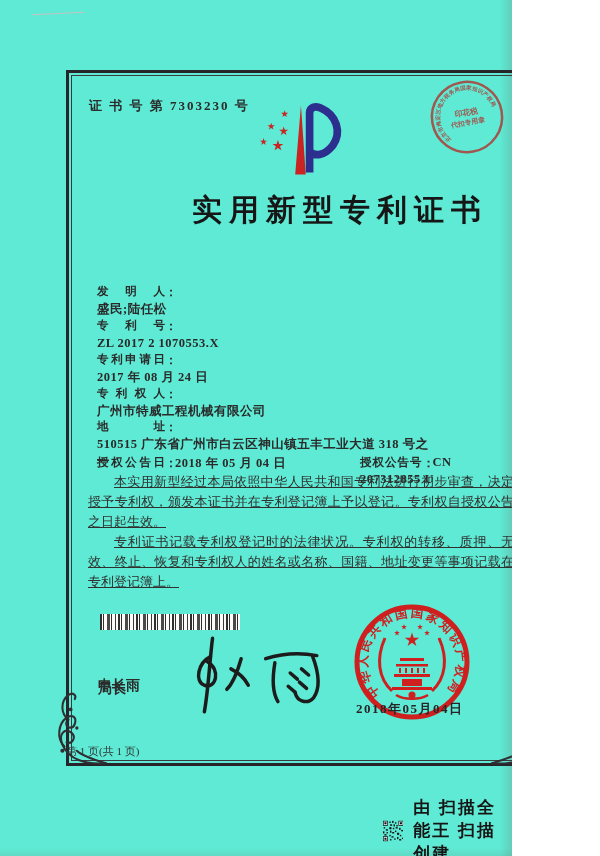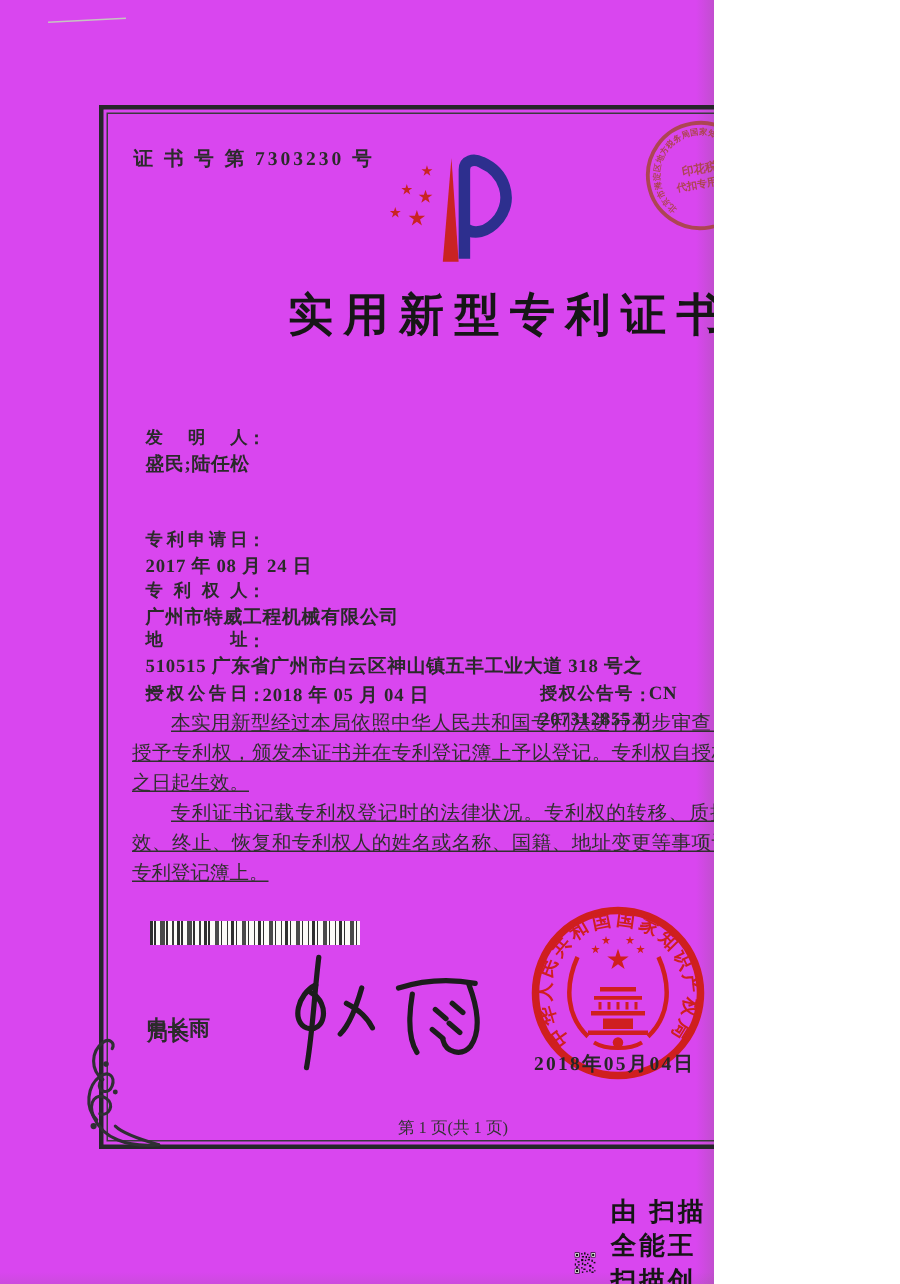--- a/index.html
+++ b/index.html
@@ -1,16 +1,16 @@
 <!DOCTYPE html>
 <html><head>
 <meta charset="utf-8">
 <style>
   html,body{margin:0;padding:0;}
-  .page{position:relative;width:476px;height:856px;background:#d946ef;overflow:hidden;
+  .page{position:relative;width:512px;height:856px;background:#5eead4;overflow:hidden;
         font-family:"Liberation Serif","DejaVu Serif",serif;color:#222;}
   .edge-right{position:absolute;right:0;top:0;bottom:0;width:12px;
         background:linear-gradient(to right,rgba(0,0,0,0),rgba(110,105,95,.22));}
   .edge-bottom{position:absolute;left:0;right:0;bottom:0;height:8px;
         background:linear-gradient(to bottom,rgba(0,0,0,0),rgba(110,105,95,.12));}
   .scan-line{position:absolute;left:32px;top:13px;width:52px;height:1px;background:#c6c4c0;transform:rotate(-3deg);}
   .frame{position:absolute;left:66px;top:70px;width:469px;height:690px;border:3px solid #26262a;}
   .frame-inner{position:absolute;left:2px;top:2px;right:2px;bottom:2px;border:1px solid #3a3a3e;}
   .cert-no{position:absolute;left:89px;top:97px;font-size:13px;font-weight:700;letter-spacing:2px;color:#2b2b2b;}
   .logo{position:absolute;left:252px;top:99px;}
@@ -33,21 +33,21 @@
        #4a4a4a 7px,#4a4a4a 10px,#fcfbf8 10px,#fcfbf8 11px,
        #2f2f2f 11px,#2f2f2f 12px,#fcfbf8 12px,#fcfbf8 15px,
        #3a3a3a 15px,#3a3a3a 16px,#fcfbf8 16px,#fcfbf8 18px);}
   .signer-title{position:absolute;left:98px;top:680px;font-size:14px;font-weight:700;color:#2b2b2b;}
   .signer-name{position:absolute;left:98px;top:677px;font-size:14px;font-weight:700;color:#2b2b2b;}
   .signature{position:absolute;left:175px;top:628px;}
   .office-seal{position:absolute;left:352px;top:602px;}
   .seal-date{position:absolute;left:356px;top:700px;font-size:13px;font-weight:700;
              letter-spacing:1.5px;color:#262626;}
   .tax-seal{position:absolute;left:428px;top:78px;opacity:.88;transform:rotate(-10deg);}
-  .page-info{position:absolute;left:66px;top:744px;width:472px;text-align:center;font-size:11px;color:#333;}
+  .page-info{position:absolute;left:66px;top:744px;width:472px;font-size:11px;color:#333;}
   .flourish{position:absolute;}
   .fl-left{left:50px;top:686px;}
   .fl-right{left:486px;top:686px;transform:scaleX(-1);}
   .cam-bar{position:absolute;left:383px;top:796px;display:flex;align-items:center;}
   .cam-caption{margin-left:10px;font-family:"Liberation Sans","DejaVu Sans",sans-serif;
                font-size:17px;font-weight:700;letter-spacing:2px;color:#151515;}
   .ring-big{font-size:12.5px;font-weight:700;letter-spacing:2.4px;fill:#cf1f1f;
             font-family:"Liberation Serif",serif;}
   .ring-small{font-size:5.6px;font-weight:700;letter-spacing:.2px;fill:#a8453e;
             font-family:"Liberation Serif",serif;}
@@ -86,20 +86,23 @@
     <path id="taxArc" d="M20.2,59.8 A28,28 0 1 1 59.8,59.8" fill="none"></path>
     <text class="ring-small"><textPath href="#taxArc">北京市海淀区地方税务局国家知识产权局</textPath></text>
     <text class="tax-center" x="40" y="38" font-size="8" text-anchor="middle">印花税</text>
     <text class="tax-center" x="40" y="48" font-size="7" text-anchor="middle">代扣专用章</text>
   </svg>
 
   <div class="title">实用新型专利证书</div>
 
   <div class="field" style="top:284px">
     <span class="flabel">发明人</span><span class="fcolon">：</span><span class="fvalue">盛民;陆任松</span>
+  </div>
+  <div class="field" style="top:318px">
+    <span class="flabel">专利号</span><span class="fcolon">：</span><span class="fvalue">ZL 2017 2 1070553.X</span>
   </div>
   <div class="field" style="top:352px">
     <span class="flabel">专利申请日</span><span class="fcolon">：</span><span class="fvalue">2017 年 08 月 24 日</span>
   </div>
   <div class="field" style="top:386px">
     <span class="flabel">专利权人</span><span class="fcolon">：</span><span class="fvalue">广州市特威工程机械有限公司</span>
   </div>
   <div class="field" style="top:419px">
     <span class="flabel">地址</span><span class="fcolon">：</span><span class="fvalue"><span>510515 广东省广州市白云区神山镇五丰工业大道 318 号之</span><br><span>一</span></span>
   </div>

